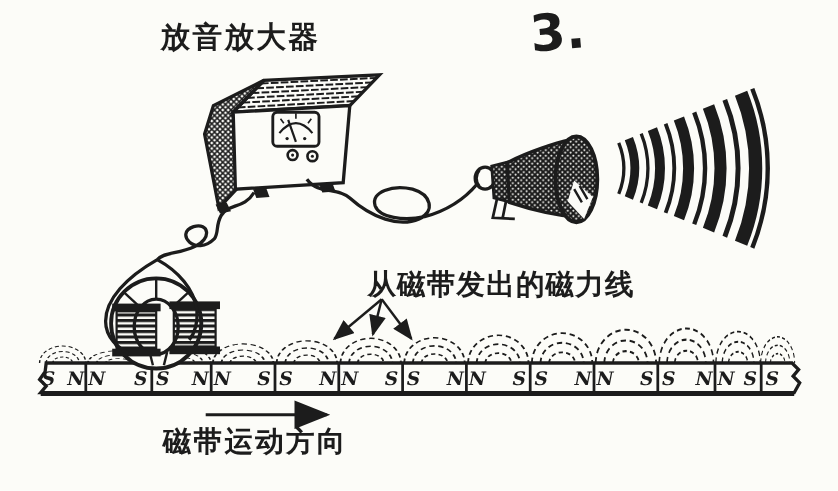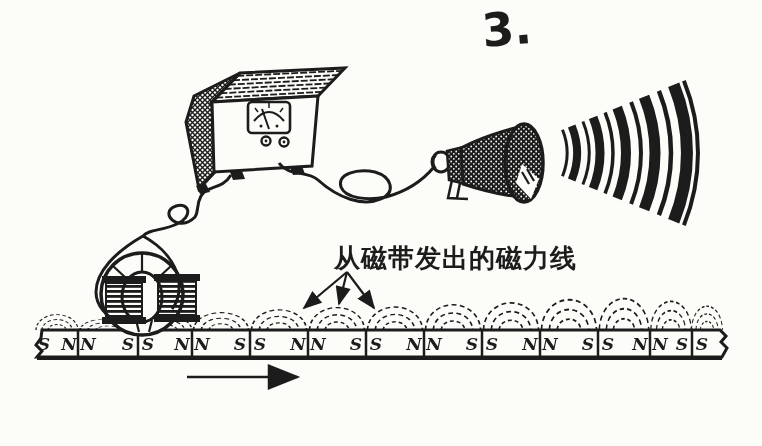--- a/index.html
+++ b/index.html
@@ -201,15 +201,17 @@
 
     <g class="ink" stroke-width="2.2">
       <path d="M347,272 L304,308" marker-end="url(#ah)"></path>
       <path d="M347,272 L339,304" marker-end="url(#ah)"></path>
       <path d="M347,272 L374,308" marker-end="url(#ah)"></path>
     </g>
 
     <path class="ink" stroke-width="2.6" d="M187,377 L297,377" marker-end="url(#ah2)"></path>
   </svg>
 
+  <div class="cjk-label lbl-amp">放音放大器</div>
   <div class="fig-num">3.</div>
   <div class="cjk-label lbl-field">从磁带发出的磁力线</div>
+  <div class="cjk-label lbl-dir">磁带运动方向</div>
 </div>
 
 </body></html>

